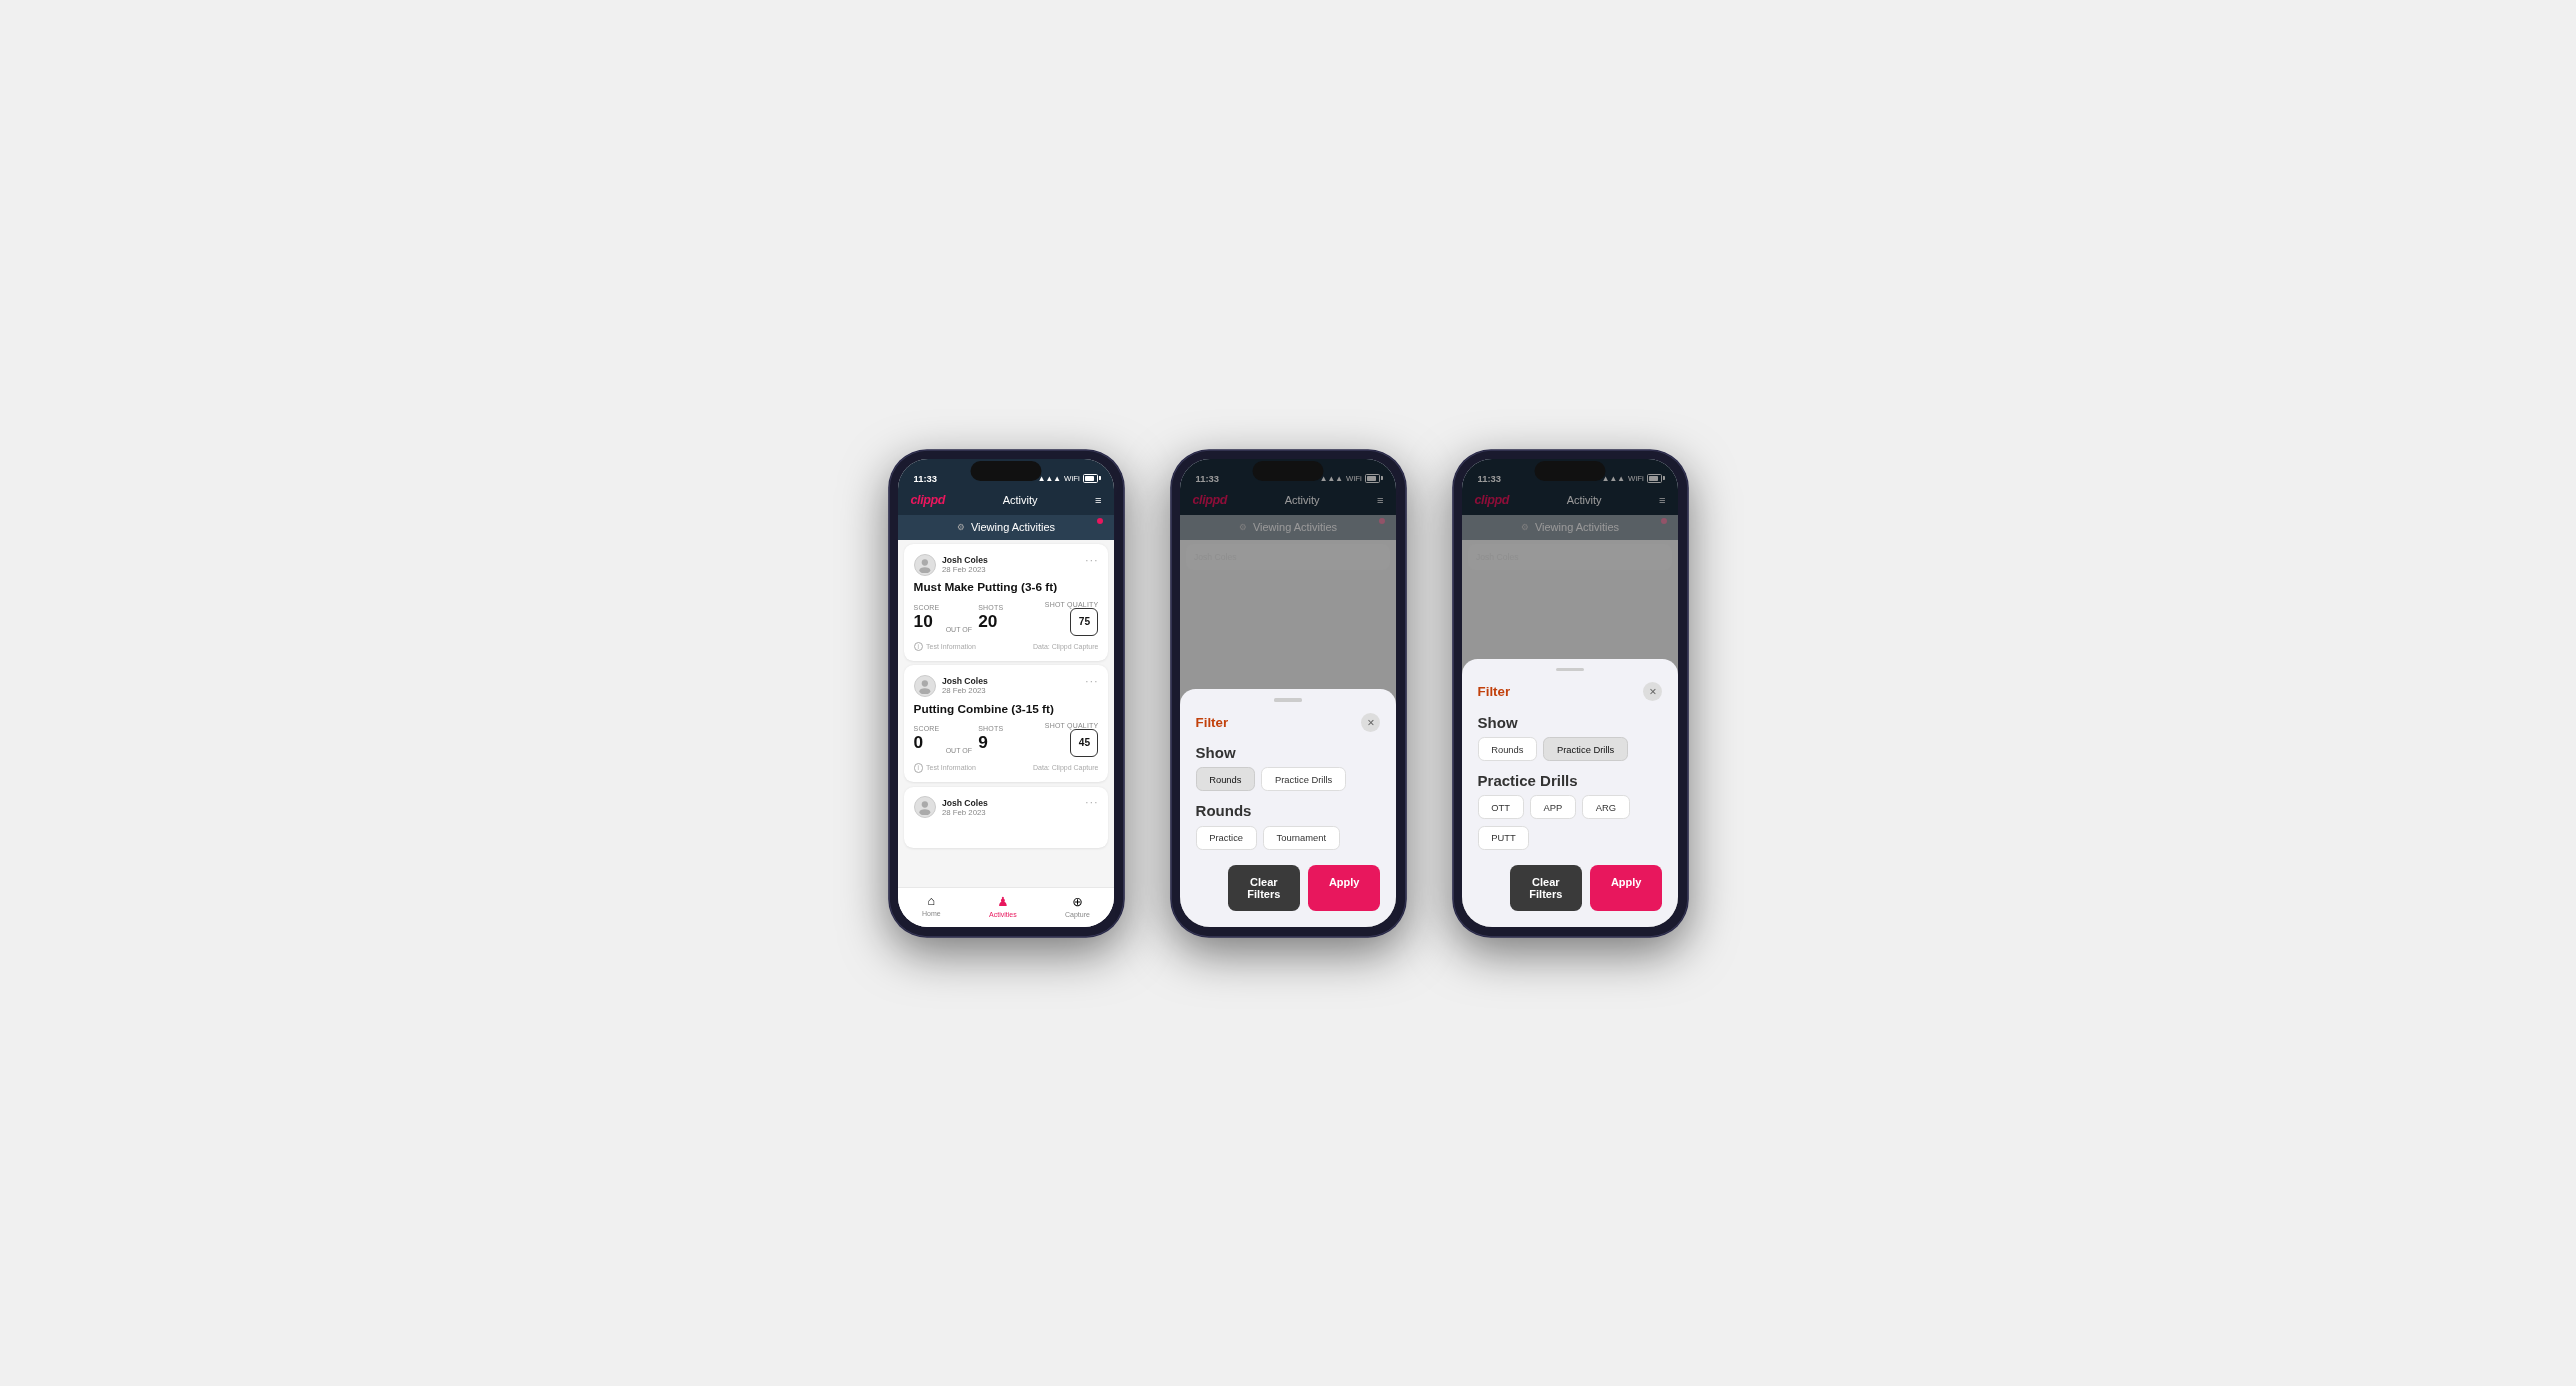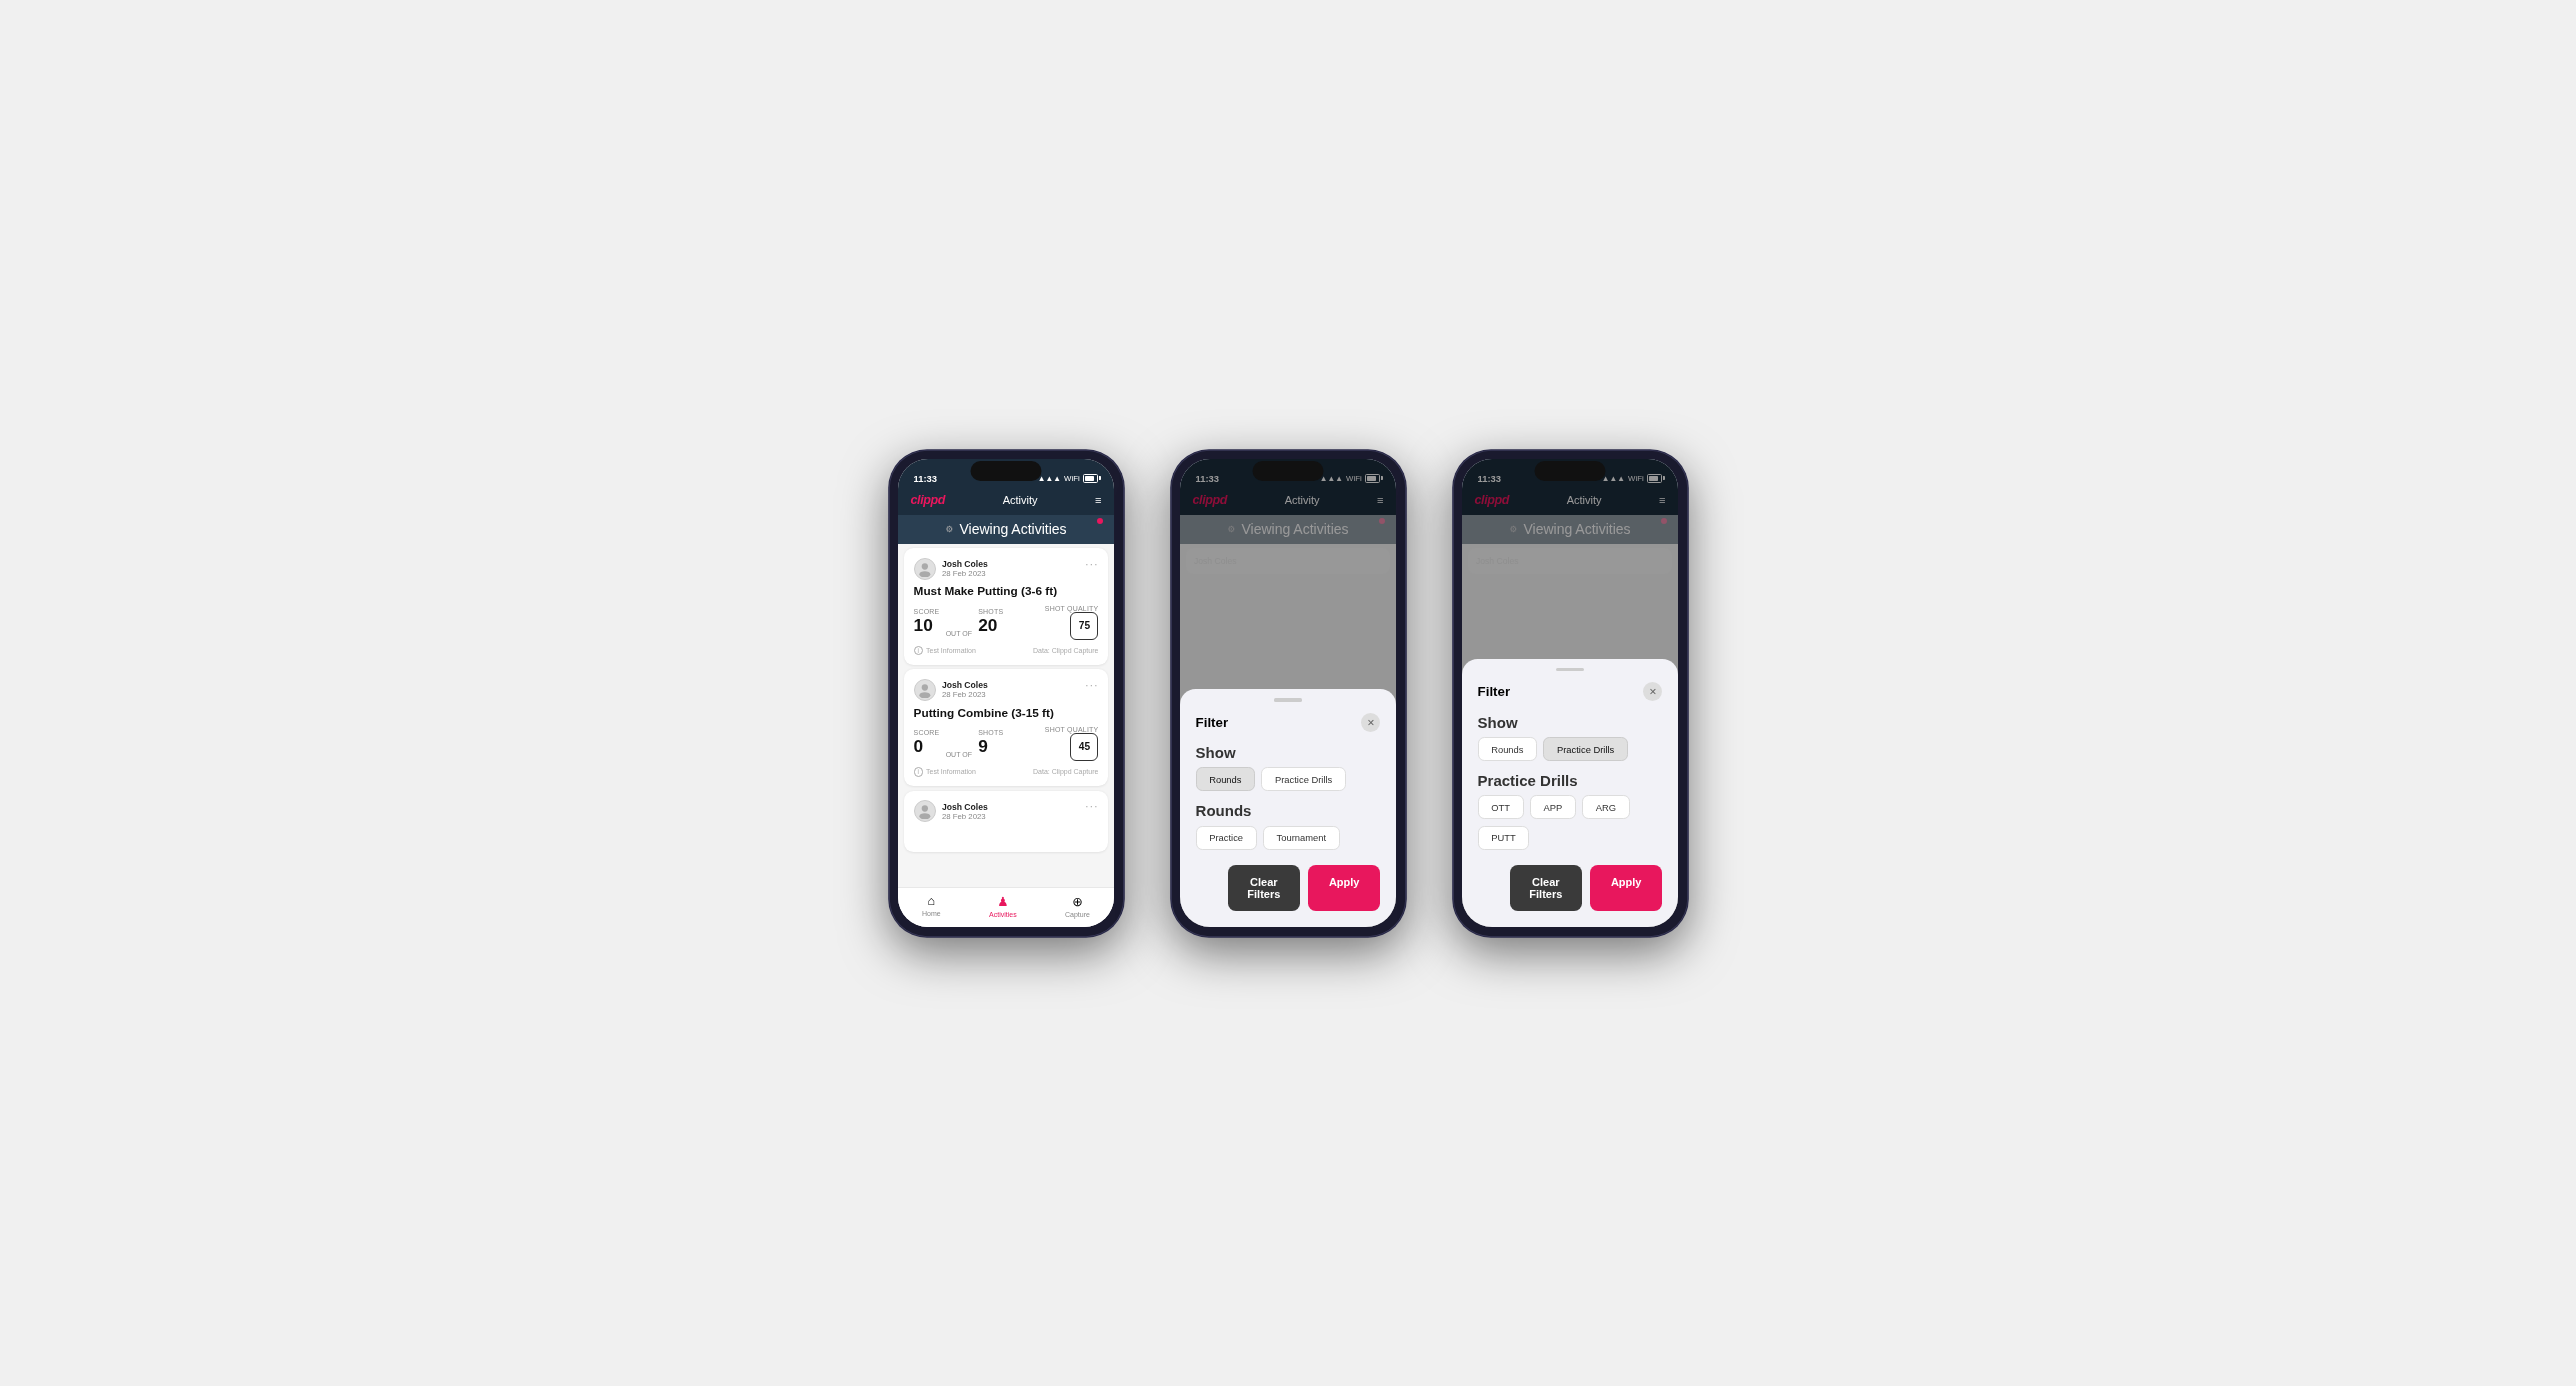--- a/index.html
+++ b/index.html
@@ -153,21 +153,21 @@
       display: flex;
       align-items: center;
       justify-content: center;
       gap: 6.3px;
       flex-shrink: 0;
       position: relative;
     }
 
     .viewing-banner-text {
       color: #fff;
-      font-size: 14px;
+      font-size: 11px;
       font-weight: 500;
     }
 
     .viewing-badge {
       position: absolute;
       right: 11px;
       top: 3.1px;
       width: 6.3px;
       height: 6.3px;
       background: #e8175d;
@@ -383,21 +383,21 @@
     .modal-header {
       display: flex;
       justify-content: space-between;
       align-items: center;
       margin-bottom: 12.6px;
     }
 
     .modal-title {
       font-size: 13.3px;
       font-weight: 700;
-      color: #000000;
+      color: #c2410c;
     }
 
     .modal-close {
       width: 19px;
       height: 19px;
       background: #ddd;
       border-radius: 50%;
       display: flex;
       align-items: center;
       justify-content: center;

